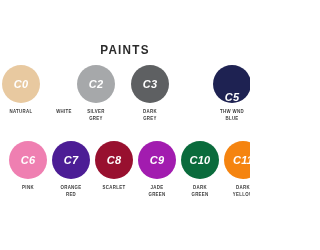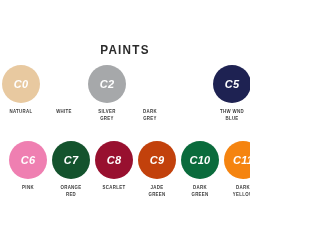--- a/index.html
+++ b/index.html
@@ -104,61 +104,64 @@
   <div class="swatch-row" id="row-1">
       <div class="swatch-cell" style="left: -2px;">
         <div class="swatch-circle" style="background: rgb(232, 201, 160);">
           <span class="swatch-code" style="color: rgb(255, 255, 255);">C0</span>
         </div>
         <div class="swatch-name">NATURAL</div>
       </div>
       <div class="swatch-cell" style="left: 41px;">
         <div class="swatch-name">WHITE</div>
       </div>
-      <div class="swatch-cell" style="left: 84px;">
+      <div class="swatch-cell" style="left: 73px;">
         <div class="swatch-circle" style="background: rgb(166, 168, 170);">
           <span class="swatch-code" style="color: rgb(255, 255, 255);">C2</span>
         </div>
         <div class="swatch-name">SILVER
 GREY</div>
       </div>
       <div class="swatch-cell" style="left: 127px;">
+        <div class="swatch-circle" style="background: rgb(94, 96, 98);">
+          <span class="swatch-code" style="color: rgb(255, 255, 255);">C3</span>
+        </div>
         <div class="swatch-name">DARK
 GREY</div>
       </div>
       <div class="swatch-cell" style="left: 209px;">
-        <div class="swatch-circle" style="background: rgb(30, 34, 82);">
+        <div class="swatch-circle" style="background: rgb(30, 34, 82); align-items: flex-end;">
           <span class="swatch-code" style="color: rgb(255, 255, 255);">C5</span>
         </div>
         <div class="swatch-name">THW WND
 BLUE</div>
       </div>
     </div>
   <div class="swatch-row" id="row-2">
       <div class="swatch-cell" style="left: -19px;">
         <div class="swatch-circle" style="background: rgb(239, 127, 177);">
           <span class="swatch-code" style="color: rgb(255, 255, 255);">C6</span>
         </div>
         <div class="swatch-name">PINK</div>
       </div>
       <div class="swatch-cell" style="left: 24px;">
-        <div class="swatch-circle" style="background: #14532d; text-align: right;">
+        <div class="swatch-circle" style="background: #4c1d95; text-align: right;">
           <span class="swatch-code" style="color: rgb(255, 255, 255);">C7</span>
         </div>
         <div class="swatch-name">ORANGE
 RED</div>
       </div>
       <div class="swatch-cell" style="left: 67px;">
         <div class="swatch-circle" style="background: rgb(152, 16, 47); text-align: center;">
           <span class="swatch-code" style="color: rgb(255, 255, 255);">C8</span>
         </div>
         <div class="swatch-name">SCARLET</div>
       </div>
       <div class="swatch-cell" style="left: 110px;">
-        <div class="swatch-circle" style="background: #c2410c;">
+        <div class="swatch-circle" style="background: #a21caf;">
           <span class="swatch-code" style="color: rgb(255, 255, 255);">C9</span>
         </div>
         <div class="swatch-name">JADE
 GREEN</div>
       </div>
       <div class="swatch-cell" style="left: 153px;">
         <div class="swatch-circle" style="background: rgb(10, 107, 60);">
           <span class="swatch-code" style="color: rgb(255, 255, 255);">C10</span>
         </div>
         <div class="swatch-name">DARK

